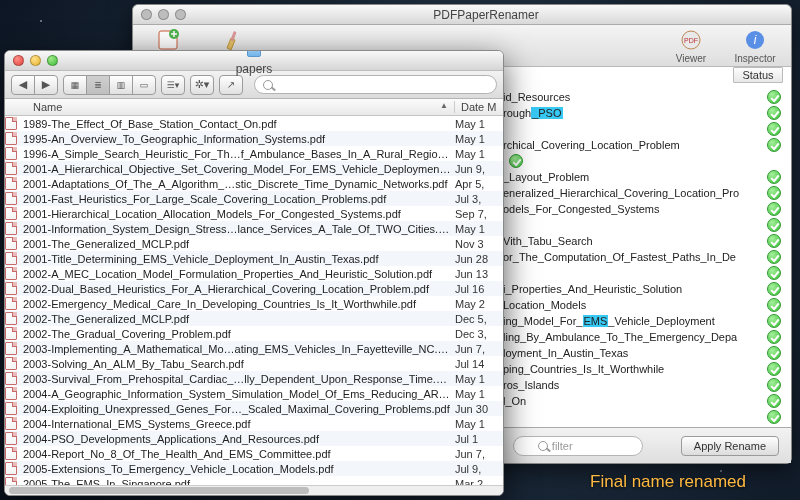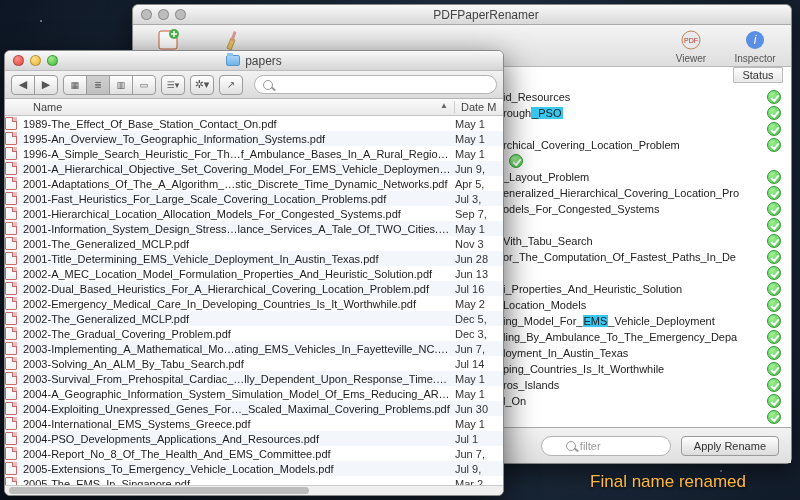--- a/index.html
+++ b/index.html
@@ -53,41 +53,41 @@
     background: linear-gradient(#f2f2f2,#dfdfdf); border-top: 1px solid #aaa;
     display: flex; align-items: center; justify-content: flex-end; gap: 10px; padding-right: 12px;
   }
   .search-pill {
     width: 130px; height: 20px; border-radius: 10px; border: 1px solid #b5b5b5; background: #fff;
     display: flex; align-items: center; padding: 0 24px; gap: 4px; color: #999; font-size: 11px;
   }
   .btn {
     height: 20px; padding: 0 12px; border-radius: 4px; border: 1px solid #9a9a9a;
     background: linear-gradient(#fefefe,#dcdcdc); font-size: 11px; color: #333;
-    display: flex; align-items: center;
+    display: flex; align-items: center; margin-left: 28px;
   }
 
   
   .caption {
     position: absolute; right: 54px; bottom: 8px; color: #ffb940; font-size: 17px;
     text-shadow: 0 1px 3px rgba(0,0,0,.8); font-weight: 500;
   }
 
   
   .finder {
     position: absolute; left: 4px; top: 50px; width: 500px; height: 446px;
     background: #fff; border: 1px solid #8a8a8a; border-radius: 6px;
     box-shadow: 0 10px 32px rgba(0,0,0,.65);
     display: flex; flex-direction: column; overflow: hidden;
   }
   .finder-titlebar {
     height: 20px; background: linear-gradient(#f8f8f8,#d6d6d6); border-bottom: 1px solid #bcbcbc;
     display: flex; align-items: center; position: relative;
   }
-  .finder-title { position: absolute; left: 0; right: 0; display: flex; justify-content: center; align-items: center; gap: 5px; font-size: 12px; color: #444; }
+  .finder-title { position: absolute; left: 0; right: 0; display: flex; justify-content: center; align-items: center; gap: 5px; font-size: 12px; color: #444; flex-direction: column; }
   .folder-ico { width: 14px; height: 11px; background: linear-gradient(#a8d3f5,#6fb3e8); border: 1px solid #5a96cc; border-radius: 2px; position: relative; }
   .folder-ico::before { content: ""; position: absolute; top: -3px; left: 0; width: 6px; height: 3px; background: #8cc3ee; border-radius: 1px 1px 0 0; }
   .finder-toolbar {
     height: 28px; background: linear-gradient(#f2f2f2,#dbdbdb); border-bottom: 1px solid #b5b5b5;
     display: flex; align-items: center; padding: 0 6px; gap: 5px;
   }
   .seg { display: flex; }
   .seg .sbtn {
     width: 24px; height: 20px; border: 1px solid #9c9c9c; background: linear-gradient(#fff,#e0e0e0);
     display: flex; align-items: center; justify-content: center; margin-left: -1px;

